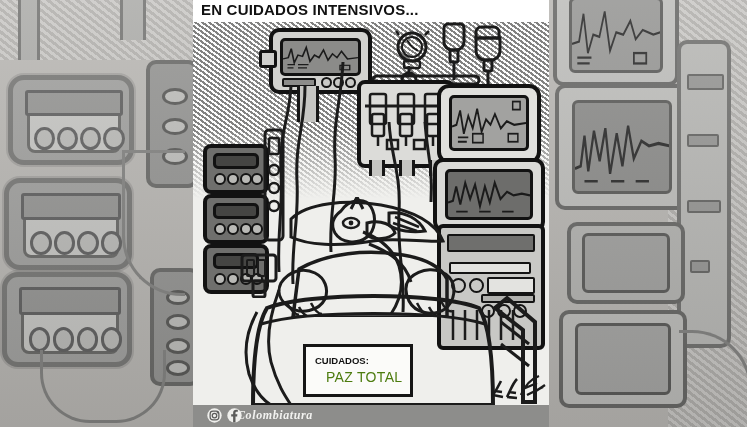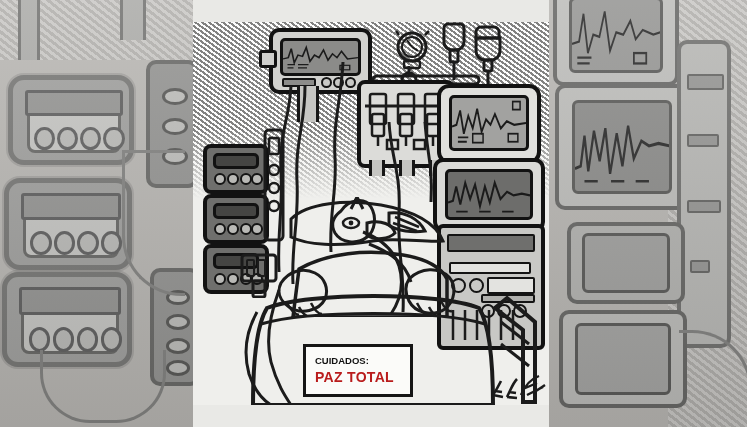--- a/index.html
+++ b/index.html
@@ -49,21 +49,21 @@
   .bar{position:absolute;background:#8c8c8a;border:2px solid #141414;border-radius:2px;}
   .pole{position:absolute;background:#c6c6c3;border-left:3px solid #161616;border-right:3px solid #161616;}
 
   .caption{position:absolute;left:0;bottom:0;width:100%;height:22px;background:#8d8d8b;z-index:45;}
   .caption .ic{position:absolute;top:3px;width:15px;height:15px;}
   .caption .nm{position:absolute;left:44px;top:3px;font-size:12px;font-style:italic;font-weight:bold;color:#f2f2f0;font-family:"Liberation Serif",serif;letter-spacing:.6px;}
   .sign{position:absolute;right:4px;bottom:26px;width:58px;height:30px;z-index:44;}
 
   .signbox{position:absolute;background:#fbfbf9;border:3px solid #151515;z-index:30;}
   .signbox .l1{position:absolute;left:9px;top:8px;font-size:9.5px;font-weight:bold;color:#111;}
-  .signbox .l2{position:absolute;left:9px;top:22px;font-size:14px;font-weight:bold;color:#b91c1c;letter-spacing:.3px;}
+  .signbox .l2{position:absolute;left:20px;top:22px;font-size:14px;font-weight:normal;color:#4d7c0f;letter-spacing:.3px;}
 
   .patient{position:absolute;}
 </style>
 </head>
 <body>
 
 <div class="stage">
 
   <div class="bg left">
     <div class="bg-hatch" style="height:60px;"></div>
@@ -153,20 +153,23 @@
     <div class="bgmon" style="left:10px;top:310px;width:120px;height:90px;background:#b8b8b5;">
       <div class="sc" style="background:#9f9f9d;"></div>
     </div>
 
     <div class="bgtube" style="left:130px;top:330px;width:70px;height:100px;border-left:none;border-radius:0 60px 0 0;"></div>
     <div class="bg-shade"></div>
   </div>
 
   <div class="panel">
 
+    <div class="titlebar">
+      <div class="t">EN CUIDADOS INTENSIVOS...</div>
+    </div>
 
     <div class="art">
       <div class="hatch fade"></div>
 
       <div class="dev" style="left:76px;top:6px;width:95px;height:58px;border-width:4px;border-radius:10px;background:#d2d2cf;">
         <div class="scr" style="left:7px;top:6px;right:7px;bottom:14px;width:auto;height:auto;">
           <svg width="100%" height="100%" viewBox="0 0 100 50" preserveAspectRatio="none">
             <polyline class="ln" stroke-width="2.2" points="0,28 7,26 11,12 15,34 20,22 26,24 31,10 36,32 42,22 48,26 54,14 60,30 66,20 72,26 78,16 86,28 100,26"></polyline>
             <line class="ln" stroke-width="1.8" x1="6" y1="37" x2="16" y2="37"></line>
             <line class="ln" stroke-width="1.8" x1="6" y1="42" x2="14" y2="42"></line>
@@ -371,14 +374,27 @@
         <div class="l2">PAZ TOTAL</div>
       </div>
 
       <svg class="sign" viewBox="0 0 58 30" style="right:2px;bottom:2px;">
         <path class="ln" stroke-width="2.6" d="M4 22 C 8 16, 10 12, 12 8 M4 22 L 14 24 M6 18 L 13 19"></path>
         <path class="ln" stroke-width="2.6" d="M18 24 C 22 16, 24 10, 28 6 M18 24 L 28 25 M20 19 L 27 20"></path>
         <path class="ln" stroke-width="2.4" d="M32 22 C 36 12, 42 6, 50 3 M34 16 L 48 10 M38 22 L 54 14 M44 20 L 56 12"></path>
       </svg>
     </div>
 
+    <div class="caption">
+      <svg class="ic" style="left:14px;" viewBox="0 0 24 24">
+        <circle cx="12" cy="12" r="11.5" fill="#efefec"></circle>
+        <rect x="5" y="5" width="14" height="14" rx="4.5" fill="none" stroke="#5c5c5a" stroke-width="2"></rect>
+        <circle cx="12" cy="12" r="3.6" fill="none" stroke="#5c5c5a" stroke-width="2"></circle>
+        <circle cx="16.6" cy="7.5" r="1.2" fill="#5c5c5a"></circle>
+      </svg>
+      <svg class="ic" style="left:34px;" viewBox="0 0 24 24">
+        <circle cx="12" cy="12" r="11.5" fill="#efefec"></circle>
+        <path d="M13.6 23.3V13.6h3.1l.5-3.6h-3.6V7.7c0-1 .3-1.7 1.8-1.7h1.9V2.8c-.3 0-1.5-.1-2.8-.1-2.8 0-4.7 1.7-4.7 4.8V10H6.7v3.6h3.1v9.7z" fill="#5c5c5a"></path>
+      </svg>
+      <div class="nm">Colombiatura</div>
+    </div>
   </div>
 </div>
 
 </body></html>

